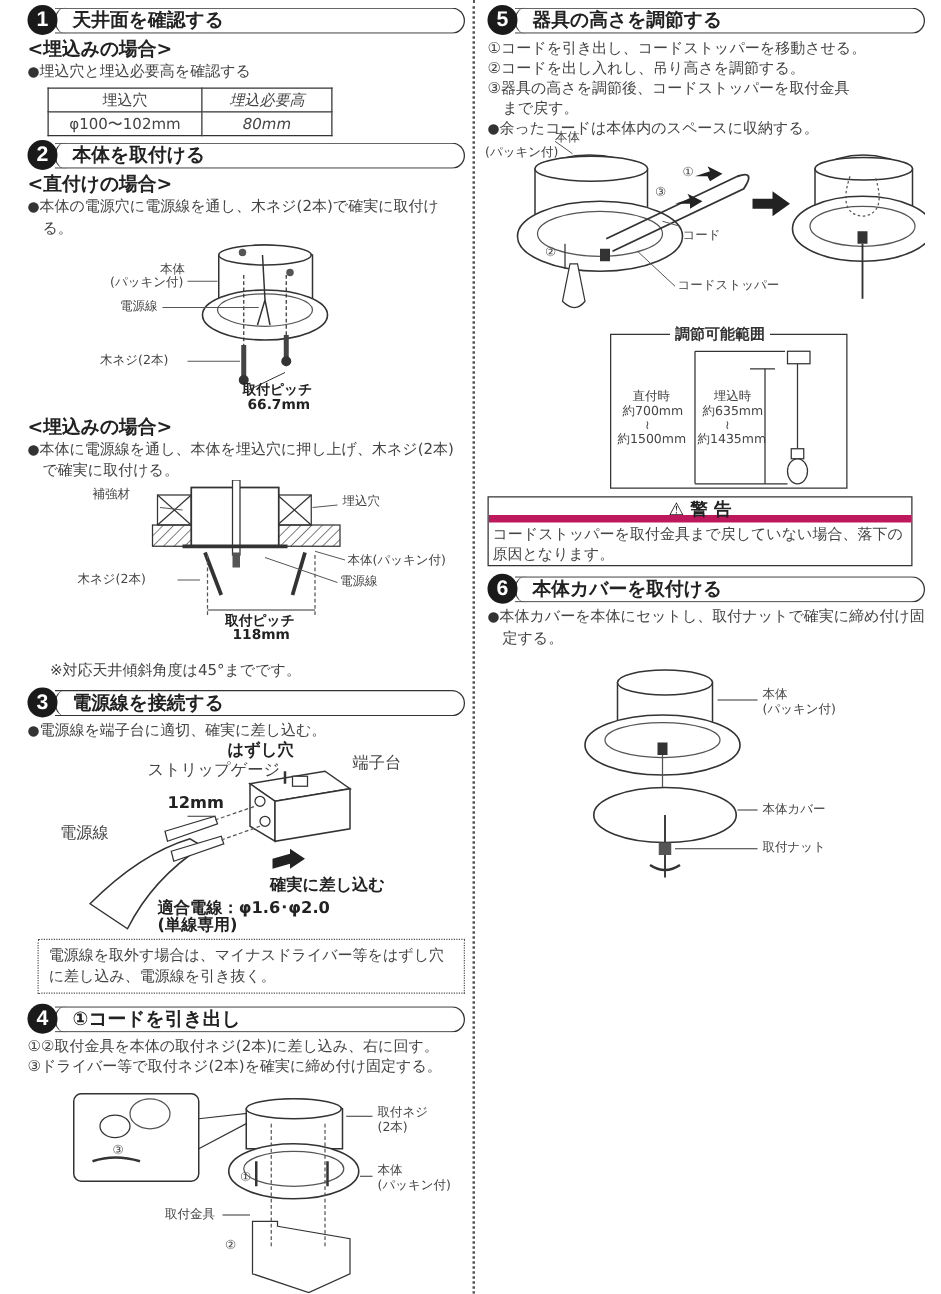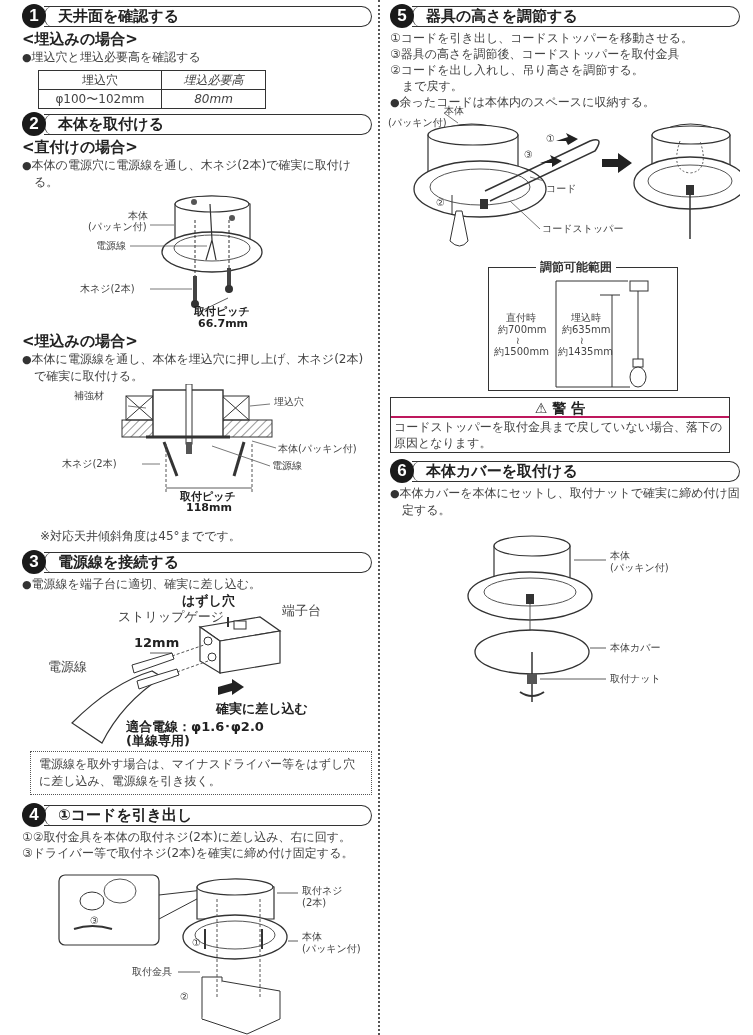--- a/index.html
+++ b/index.html
@@ -56,21 +56,21 @@
   .lbl.bigbold { font-size: 13px; font-weight: bold; color: #222; }
 
   .dot-box {
     border: 1.5px dotted #555; padding: 4px 8px; margin: 6px 0 8px 8px; font-size: 12px; line-height: 17px; color: #444;
   }
 
   .warn {
     border: 1.5px solid #333; margin: 2px 0 6px 0; width: 340px;
   }
   .warn .warn-title {
-    text-align: center; font-weight: bold; font-size: 14px; color: #222; border-bottom: 2px solid #be185d; height: 20px; line-height: 20px;
+    text-align: center; font-weight: bold; font-size: 14px; color: #222; border-bottom: 6px solid #be185d; height: 20px; line-height: 20px;
   }
   .warn .warn-body { font-size: 12px; line-height: 16px; color: #444; padding: 1px 3px; }
 
   .range-box { position: absolute; border: 1.5px solid #333; }
   .range-title { position: absolute; background: #fff; padding: 0 4px; font-size: 12px; font-weight: bold; color: #333; }
 
   svg { display: block; }
 </style>
 </head>
 <body>
@@ -256,22 +256,22 @@
 </div>
 
 <div class="col col-right">
 
   <div class="sec-head" style="margin-top:4px;">
     <div class="num">5</div>
     <div class="bar"></div>
     <div class="title">器具の高さを調節する</div>
   </div>
   <div class="plain">①コードを引き出し、コードストッパーを移動させる。</div>
+  <div class="plain">②コードを出し入れし、吊り高さを調節する。</div>
   <div class="plain">③器具の高さを調節後、コードストッパーを取付金具</div>
-  <div class="plain">②コードを出し入れし、吊り高さを調節する。</div>
   <div class="plain indent">まで戻す。</div>
   <div class="bullet"><span>余ったコードは本体内のスペースに収納する。</span></div>
 
   <div class="fig" style="height:148px;">
     <svg width="350" height="148">
       <path d="M38 24 Q80 2 128 24 L128 70 L38 70 Z" fill="#fff" stroke="#333" stroke-width="1.2"></path>
       <ellipse cx="83" cy="24" rx="45" ry="10" fill="#fff" stroke="#333" stroke-width="1.2"></ellipse>
       <ellipse cx="90" cy="78" rx="66" ry="28" fill="#fff" stroke="#333" stroke-width="1.3"></ellipse>
       <ellipse cx="90" cy="76" rx="50" ry="18" fill="#fff" stroke="#555"></ellipse>
       <path d="M95 80 L200 30 Q215 25 205 40 L100 90" fill="none" stroke="#333" stroke-width="1.5"></path>

